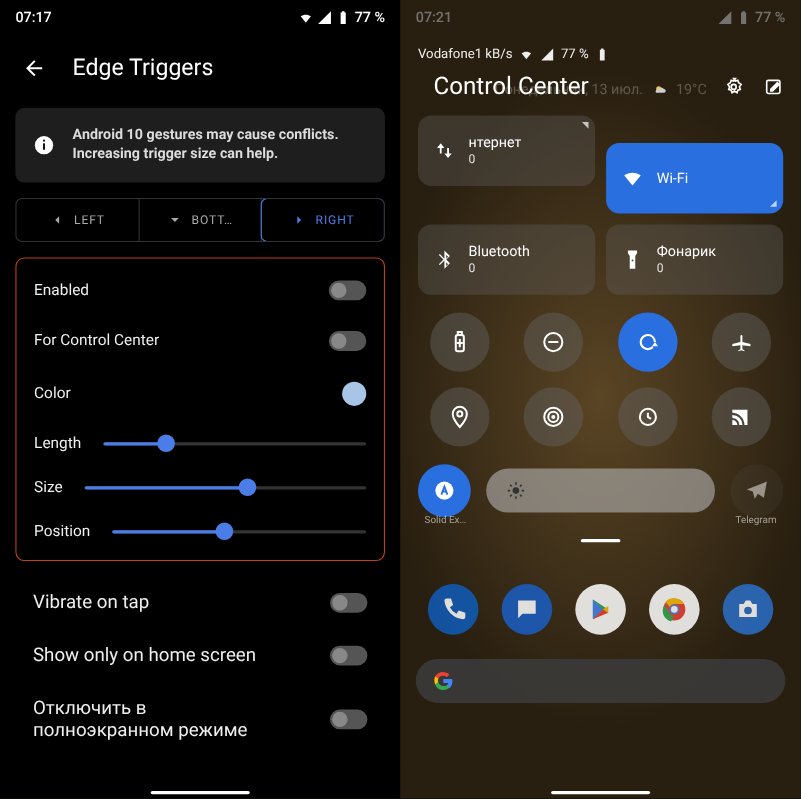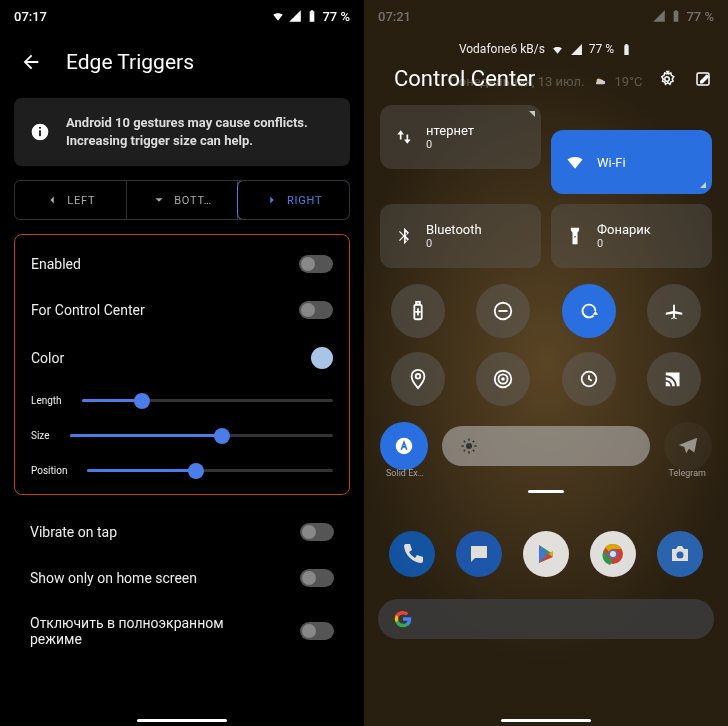--- a/index.html
+++ b/index.html
@@ -110,49 +110,49 @@
     width: 34px; height: 18px; border-radius: 10px;
     background: #555; position: relative;
   }
   .toggle::after {
     content: ""; position: absolute; width: 14px; height: 14px;
     border-radius: 50%; background: #888; top: 2px; left: 2px;
   }
   .color-swatch { width: 22px; height: 22px; border-radius: 50%; background: #a8c5e8; }
 
   .slider-row { padding: 12px 0; }
-  .slider-label { font-size: 10px; color: #eee; }
+  .slider-label { font-size: 14px; color: #eee; }
   .slider-track {
     flex: 1; height: 3px; background: #333; border-radius: 2px;
     margin-left: 20px; position: relative;
   }
   .slider-fill { height: 100%; background: #4a7de8; border-radius: 2px; }
   .slider-thumb {
     position: absolute; width: 16px; height: 16px; border-radius: 50%;
     background: #4a7de8; top: 50%; transform: translate(-50%, -50%);
   }
   .slider-row-flex { display: flex; align-items: center; }
 
   .flat-row {
     display: flex;
     align-items: center;
     justify-content: space-between;
     padding: 14px 30px;
-    font-size: 14px;
+    font-size: 17px;
     color: #eee;
   }
 
   .nav-handle {
     position: absolute; bottom: 4px; left: 50%; transform: translateX(-50%);
     width: 90px; height: 3px; background: #fff; border-radius: 2px;
   }
 
   
   .cc-status-row2 {
-    display: flex; justify-content: center; align-items: center;
+    display: flex; justify-content: flex-start; align-items: center;
     padding: 10px 16px 4px 16px; font-size: 12px; color: #eee;
     position: relative; z-index: 5;
   }
   .cc-status-row2 .right-group { display: flex; align-items: center; gap: 6px; }
   .cc-status-row2 svg { width: 13px; height: 13px; }
 
   .cc-bg-date {
     position: absolute;
     top: 74px;
     left: 0;
@@ -389,21 +389,21 @@
       <svg viewBox="0 0 24 24">
           <path d="M16 4h-2V2h-4v2H8v18h8V4z"></path>
         </svg>
       <span>77 %</span>
     </span>
   </div>
 
   <div class="cc-status-row2">
     <span>Vodafone</span>
     <span class="right-group">
-      <span>6 kB/s</span>
+      <span>1 kB/s</span>
       <svg viewBox="0 0 24 24">
           <path d="M12 20l8-10c-4.4-3.5-11.6-3.5-16 0l8 10z"></path>
         </svg>
       <svg viewBox="0 0 24 24">
           <path d="M2 22h20V2L2 22z"></path>
         </svg>
       <span>77 %</span>
       <svg viewBox="0 0 24 24">
           <path d="M16 4h-2V2h-4v2H8v18h8V4z"></path>
         </svg>

